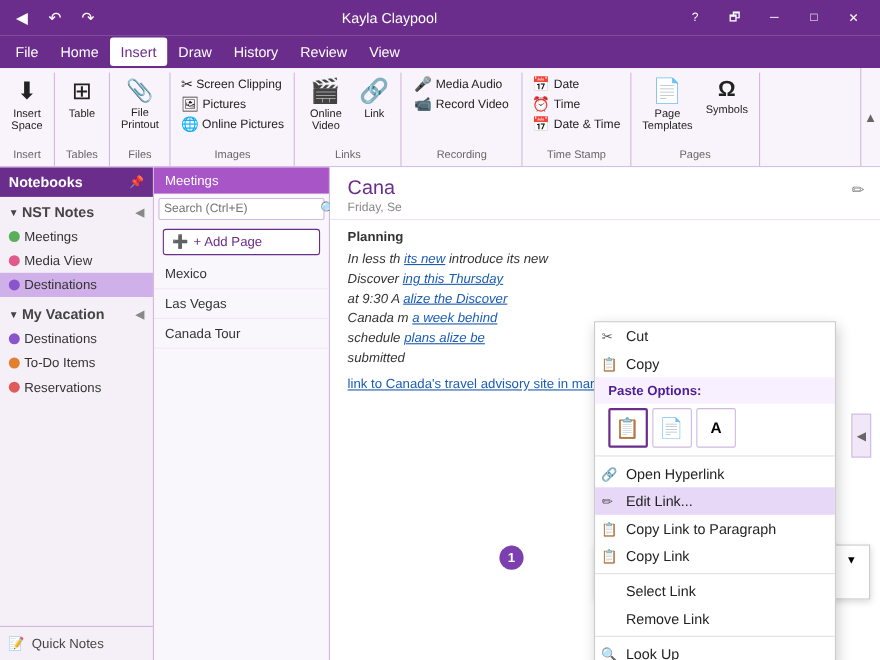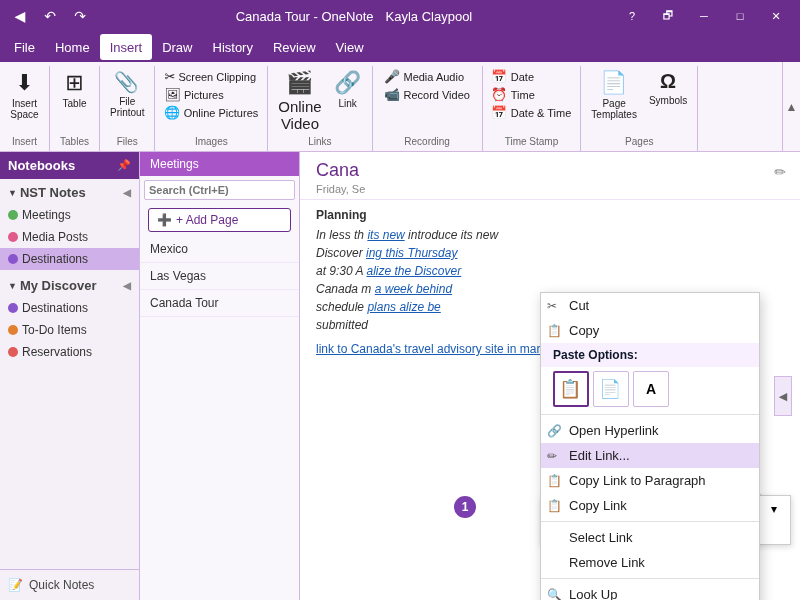--- a/index.html
+++ b/index.html
@@ -172,21 +172,21 @@
     .search-box {
       display: flex;
       align-items: center;
       background: white;
       border: 1px solid #d0b8e0;
       margin: 4px;
       padding: 2px 4px;
       border-radius: 2px;
     }
     .search-box input {
-      border: none; outline: none; font-size: 11px; flex: 1; background: transparent; font-weight: bold;
+      border: none; outline: none; font-size: 11px; flex: 1; background: transparent;
     }
     .add-page-btn {
       margin: 4px 8px;
       padding: 4px 8px;
       border: 1px solid #6b2d8b;
       border-radius: 3px;
       color: #6b2d8b;
       cursor: pointer;
       font-size: 12px;
       background: white;
@@ -290,21 +290,21 @@
     }
     .ctx-item.highlighted { background: #e8d8f8; }
     .ctx-item .ctx-icon {
       position: absolute; left: 6px;
       font-size: 12px; color: #555;
     }
     .ctx-separator { height: 1px; background: #e0e0e0; margin: 3px 0; }
     .ctx-header {
       padding: 5px 12px;
       font-size: 12px;
-      color: #0f172a;
+      color: #4c1d95;
       font-weight: bold;
       background: #f8f0ff;
     }
     .ctx-paste-icons {
       display: flex;
       gap: 4px;
       padding: 4px 12px;
     }
     .paste-icon-btn {
       width: 36px; height: 36px;
@@ -366,21 +366,20 @@
 </head>
 <body>
 
 <div class="titlebar">
   <div class="titlebar-left">
     <div class="titlebar-btn">◀</div>
     <div class="titlebar-btn">↶</div>
     <div class="titlebar-btn">↷</div>
   </div>
   <div class="titlebar-center">
-    <span>Canada Tour - OneNote</span>
     <span>Kayla Claypool</span>
   </div>
   <div class="titlebar-right">
     <div class="win-btn">?</div>
     <div class="win-btn">🗗</div>
     <div class="win-btn">─</div>
     <div class="win-btn">□</div>
     <div class="win-btn close">✕</div>
   </div>
 </div>
@@ -444,21 +443,21 @@
         </div>
       </div>
     </div>
     <div class="ribbon-group-label">Images</div>
   </div>
 
   <div class="ribbon-group">
     <div class="ribbon-group-content">
       <div class="ribbon-btn" style="min-width:44px;">
         <div class="icon">🎬</div>
-        <div style="font-size:15px;text-align:center">Online<br>Video</div>
+        <div style="font-size:10px;text-align:center">Online<br>Video</div>
       </div>
       <div class="ribbon-btn" style="min-width:36px;">
         <div class="icon">🔗</div>
         <div style="font-size:10px;">Link</div>
       </div>
     </div>
     <div class="ribbon-group-label">Links</div>
   </div>
 
   <div class="ribbon-group" style="min-width:110px;">
@@ -528,31 +527,31 @@
       <span class="collapse-btn">◀</span>
     </div>
 
     <div class="notebook-section">
       <div class="notebook-item">
         <span class="section-dot" style="background:#5ab05a;"></span>
         <span>Meetings</span>
       </div>
       <div class="notebook-item">
         <span class="section-dot" style="background:#e05a8a;"></span>
-        <span>Media Posts</span>
+        <span>Media View</span>
       </div>
       <div class="notebook-item selected">
         <span class="section-dot" style="background:#8855cc;"></span>
         <span>Destinations</span>
       </div>
     </div>
 
     <div class="notebook-label">
       <span style="font-size:9px;">▼</span>
-      <span>My Discover</span>
+      <span>My Vacation</span>
       <span class="collapse-btn">◀</span>
     </div>
 
     <div class="notebook-section">
       <div class="notebook-item">
         <span class="section-dot" style="background:#8855cc;"></span>
         <span>Destinations</span>
       </div>
       <div class="notebook-item">
         <span class="section-dot" style="background:#e08030;"></span>

